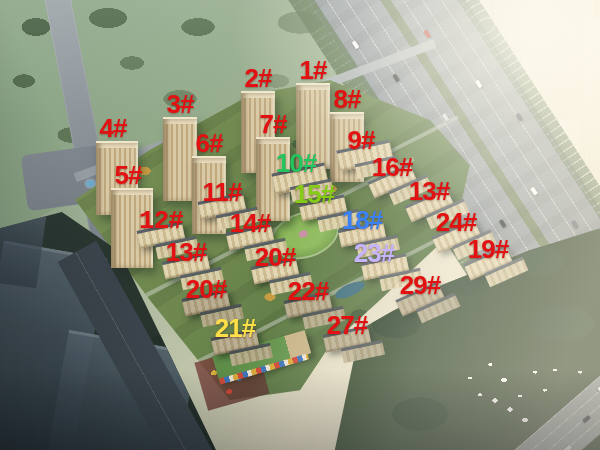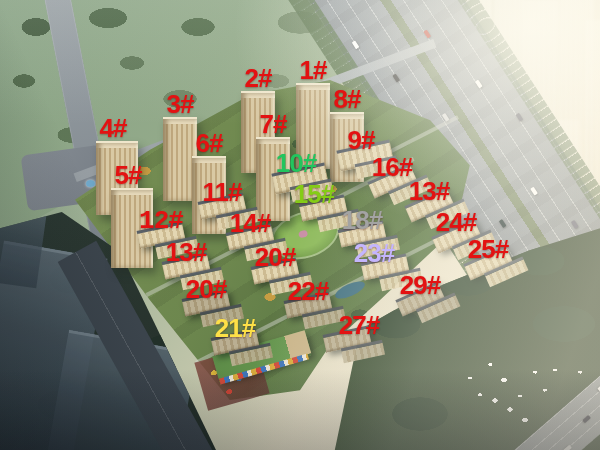--- a/index.html
+++ b/index.html
@@ -256,24 +256,24 @@
       <span class="lbl" data-name="building-label-8" style="left: 347px; top: 99px; color: rgb(227, 18, 18);">8#</span>
       <span class="lbl" data-name="building-label-9" style="left: 361px; top: 140px; color: rgb(227, 18, 18);">9#</span>
       <span class="lbl" data-name="building-label-10" style="left: 296px; top: 163px; color: #22c55e;">10#</span>
       <span class="lbl" data-name="building-label-11" style="left: 222px; top: 192px; color: rgb(227, 18, 18);">11#</span>
       <span class="lbl" data-name="building-label-12" style="left: 161px; top: 221px; color: rgb(227, 18, 18); font-family: Liberation Mono, monospace;">12#</span>
       <span class="lbl" data-name="building-label-13" style="left: 186px; top: 252px; color: rgb(227, 18, 18);">13#</span>
       <span class="lbl" data-name="building-label-14" style="left: 250px; top: 223px; color: rgb(227, 18, 18);">14#</span>
       <span class="lbl" data-name="building-label-15" style="left: 314px; top: 194px; color: #84cc16;">15#</span>
       <span class="lbl" data-name="building-label-16" style="left: 392px; top: 167px; color: rgb(227, 18, 18);">16#</span>
       <span class="lbl" data-name="building-label-17" style="left: 429px; top: 191px; color: rgb(227, 18, 18);">13#</span>
-      <span class="lbl" data-name="building-label-18" style="left: 362px; top: 220px; color: #a3a3a3;">18#</span>
+      <span class="lbl" data-name="building-label-18" style="left: 362px; top: 220px; color: #3b82f6;">18#</span>
       <span class="lbl" data-name="building-label-19" style="left: 275px; top: 257px; color: rgb(227, 18, 18);">20#</span>
       <span class="lbl" data-name="building-label-20" style="left: 206px; top: 289px; color: rgb(227, 18, 18);">20#</span>
       <span class="lbl" data-name="building-label-21" style="left: 235px; top: 328px; color: #fde047;">21#</span>
       <span class="lbl" data-name="building-label-22" style="left: 308px; top: 291px; color: rgb(227, 18, 18);">22#</span>
       <span class="lbl" data-name="building-label-23" style="left: 374px; top: 253px; color: #c4b5fd;">23#</span>
       <span class="lbl" data-name="building-label-24" style="left: 456px; top: 222px; color: rgb(227, 18, 18);">24#</span>
-      <span class="lbl" data-name="building-label-25" style="left: 488px; top: 249px; color: rgb(227, 18, 18);">25#</span>
+      <span class="lbl" data-name="building-label-25" style="left: 488px; top: 249px; color: rgb(227, 18, 18);">19#</span>
       <span class="lbl" data-name="building-label-26" style="left: 420px; top: 285px; color: rgb(227, 18, 18);">29#</span>
-      <span class="lbl" data-name="building-label-27" style="left: 347px; top: 325px; color: rgb(227, 18, 18); margin-left: 12px;">27#</span>
+      <span class="lbl" data-name="building-label-27" style="left: 347px; top: 325px; color: rgb(227, 18, 18);">27#</span>
     </div>
 </div>
 
 </body></html>

